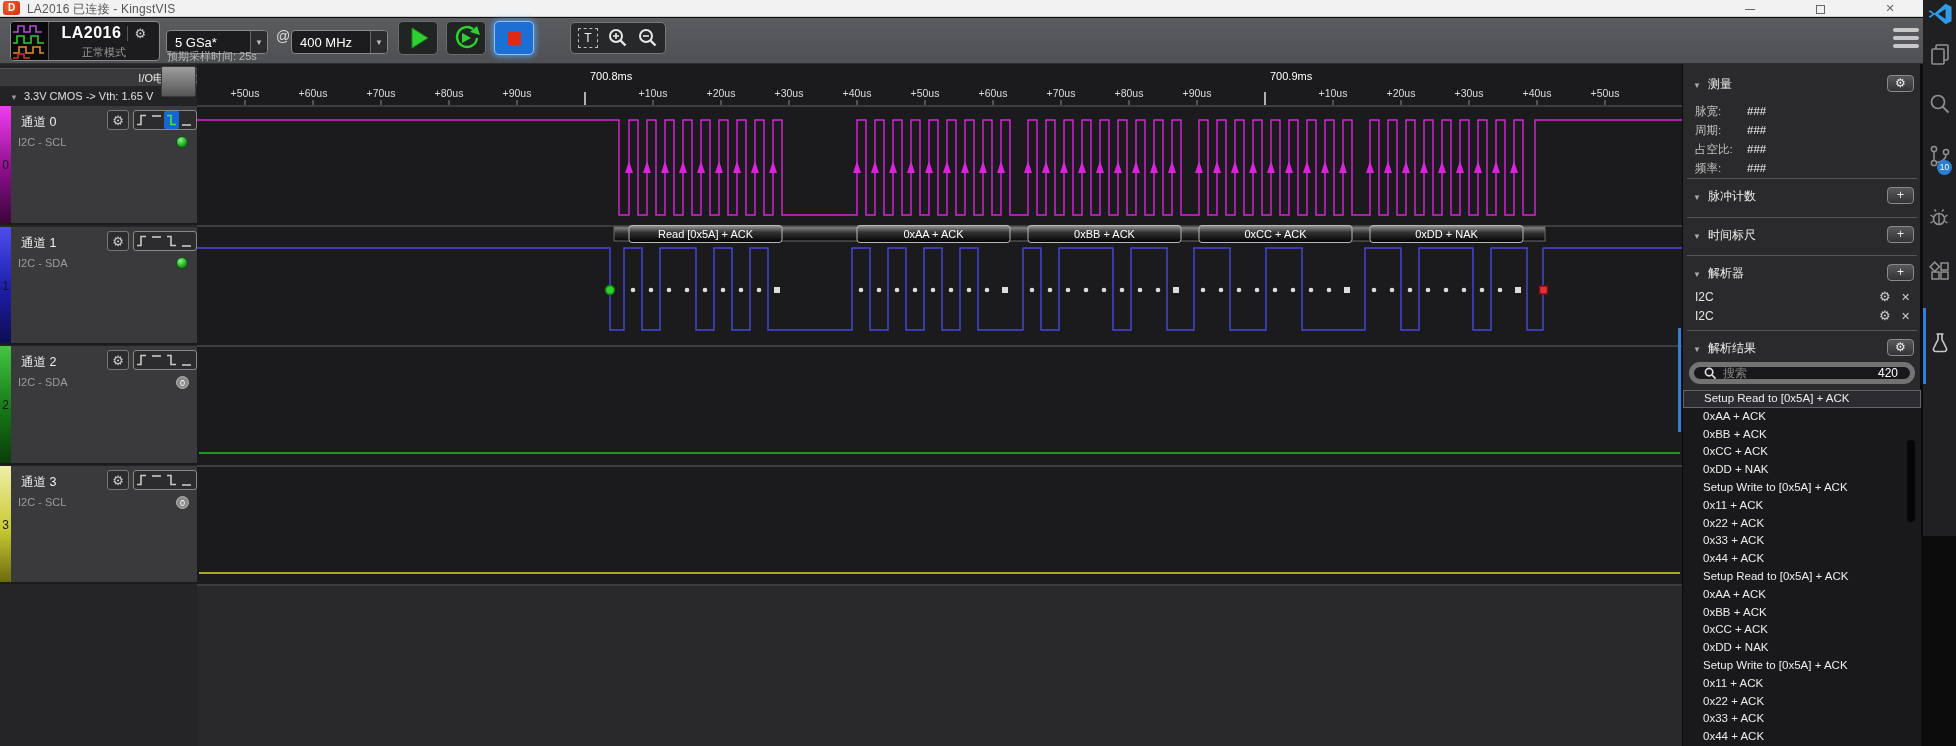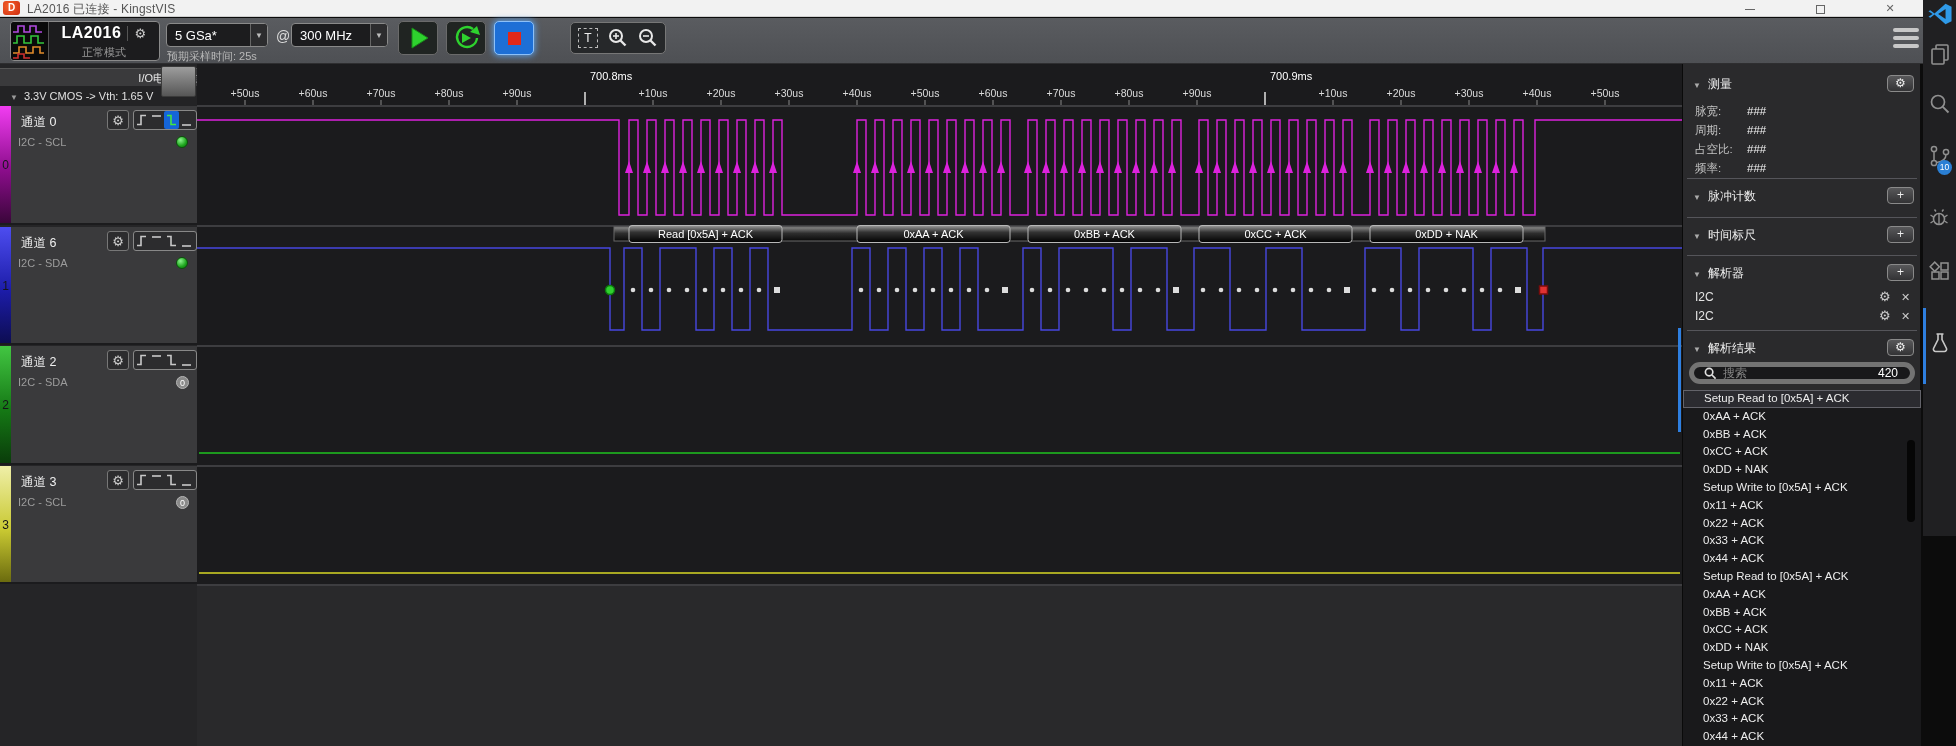--- a/index.html
+++ b/index.html
@@ -13,21 +13,21 @@
 .minbar{display:inline-block;width:10px;height:1px;background:#666;vertical-align:middle}
 .maxbox{display:inline-block;width:9px;height:9px;border:1px solid #666;vertical-align:middle}
 
 .toolbar{position:absolute;left:0;top:18px;width:1923px;height:46px;background:linear-gradient(#5a5c60,#4e5054);border-bottom:1px solid #2e2e30}
 .devwidget{position:absolute;left:10px;top:3px;width:150px;height:40px;background:#1c1c1e;border:1px solid #8a8a8a;border-radius:4px;display:flex}
 .devicon{width:38px;height:100%;border-right:1px solid #555;background:#0a0a0a;border-radius:3px 0 0 3px}
 .devright{flex:1;text-align:center}
 .devtop{color:#fff;font-size:16px;font-weight:bold;line-height:22px;letter-spacing:.5px}
 .devgear{font-size:13px;font-weight:normal;color:#ccc;margin-left:6px;border-left:1px solid #555;padding-left:6px}
 .devmode{color:#9a9a9a;font-size:11px;line-height:14px}
-.combo{position:absolute;top:5px;height:24px;background:#1c1c1e;border:1px solid #8a8a8a;border-radius:4px;color:#fff;font-size:13px;display:flex;align-items:center}
+.combo{position:absolute;top:12px;height:24px;background:#1c1c1e;border:1px solid #8a8a8a;border-radius:4px;color:#fff;font-size:13px;display:flex;align-items:center}
 .combo .val{padding:0 8px;flex:1}
 .combo .dd{width:17px;height:100%;border-left:1px solid #666;background:#2c2c2e;color:#bbb;font-size:8px;display:flex;align-items:center;justify-content:center;border-radius:0 3px 3px 0}
 .combo.rate{left:166px;width:102px}
 .atsign{position:absolute;left:276px;top:10px;color:#ddd;font-size:14px}
 .combo.freq{left:291px;width:97px}
 .subtext{position:absolute;left:167px;top:31px;color:#b8b8b8;font-size:11px;white-space:nowrap}
 .tbtn{position:absolute;top:3px;width:40px;height:34px;background:#202422;border:1px solid #6a6a6a;border-radius:5px;display:flex;align-items:center;justify-content:center}
 .tbtn.play{left:398px}.tbtn.loop{left:446px}
 .tbtn.stop{left:494px;background:#1d6fd6;border:1px solid #8cc0f8;box-shadow:0 0 6px 1px rgba(90,170,255,.85)}
 .stopsq{width:13px;height:13px;background:#e02818}
@@ -112,21 +112,21 @@
       <div class="devtop"><span>LA2016</span><span class="devgear">⚙</span></div>
       <div class="devmode">正常模式</div>
     </div>
   </div>
   <div class="combo rate">
     <span class="val">5 GSa*</span>
     <span class="dd">▼</span>
   </div>
   <span class="atsign">@</span>
   <div class="combo freq">
-    <span class="val">300 MHz</span>
+    <span class="val">400 MHz</span>
     <span class="dd">▼</span>
   </div>
   <div class="subtext">预期采样时间: 25s</div>
 
   <div class="tbtn play">
     <svg width="28" height="26" viewBox="0 0 28 26">
         <polygon points="8,3 24,13 8,23" fill="#2ed22e" stroke="#188a18" stroke-width="1"></polygon>
       </svg>
   </div>
   <div class="tbtn loop">
@@ -194,21 +194,21 @@
           </span>
           <span class="ch-proto">I2C - SCL</span>
           <span class="led"></span>
         </div>
       </div>
       <div class="ch-block" style="top: 163px; height: 118px;">
         <div class="strip c1">
           <span class="ch-num" style="top:52px">1</span>
         </div>
         <div class="ch-body">
-          <span class="ch-title">通道 6</span>
+          <span class="ch-title">通道 1</span>
           <span class="mini-gear">⚙</span>
           <span class="trig-group">
             <span class="trig-cell"><svg width="15" height="18" viewBox="0 0 15 17">
                 <path d="M3,13 L7,13 L7,4 L12,4" stroke="#c8c8c8" stroke-width="1.6" fill="none"></path>
               </svg></span>
             <span class="trig-cell"><svg width="15" height="18" viewBox="0 0 15 17">
                 <path d="M3,4.5 L12,4.5" stroke="#c8c8c8" stroke-width="1.6" fill="none"></path>
               </svg></span>
             <span class="trig-cell"><svg width="15" height="18" viewBox="0 0 15 17">
                 <path d="M3,4 L7,4 L7,13 L12,13" stroke="#c8c8c8" stroke-width="1.6" fill="none"></path>

